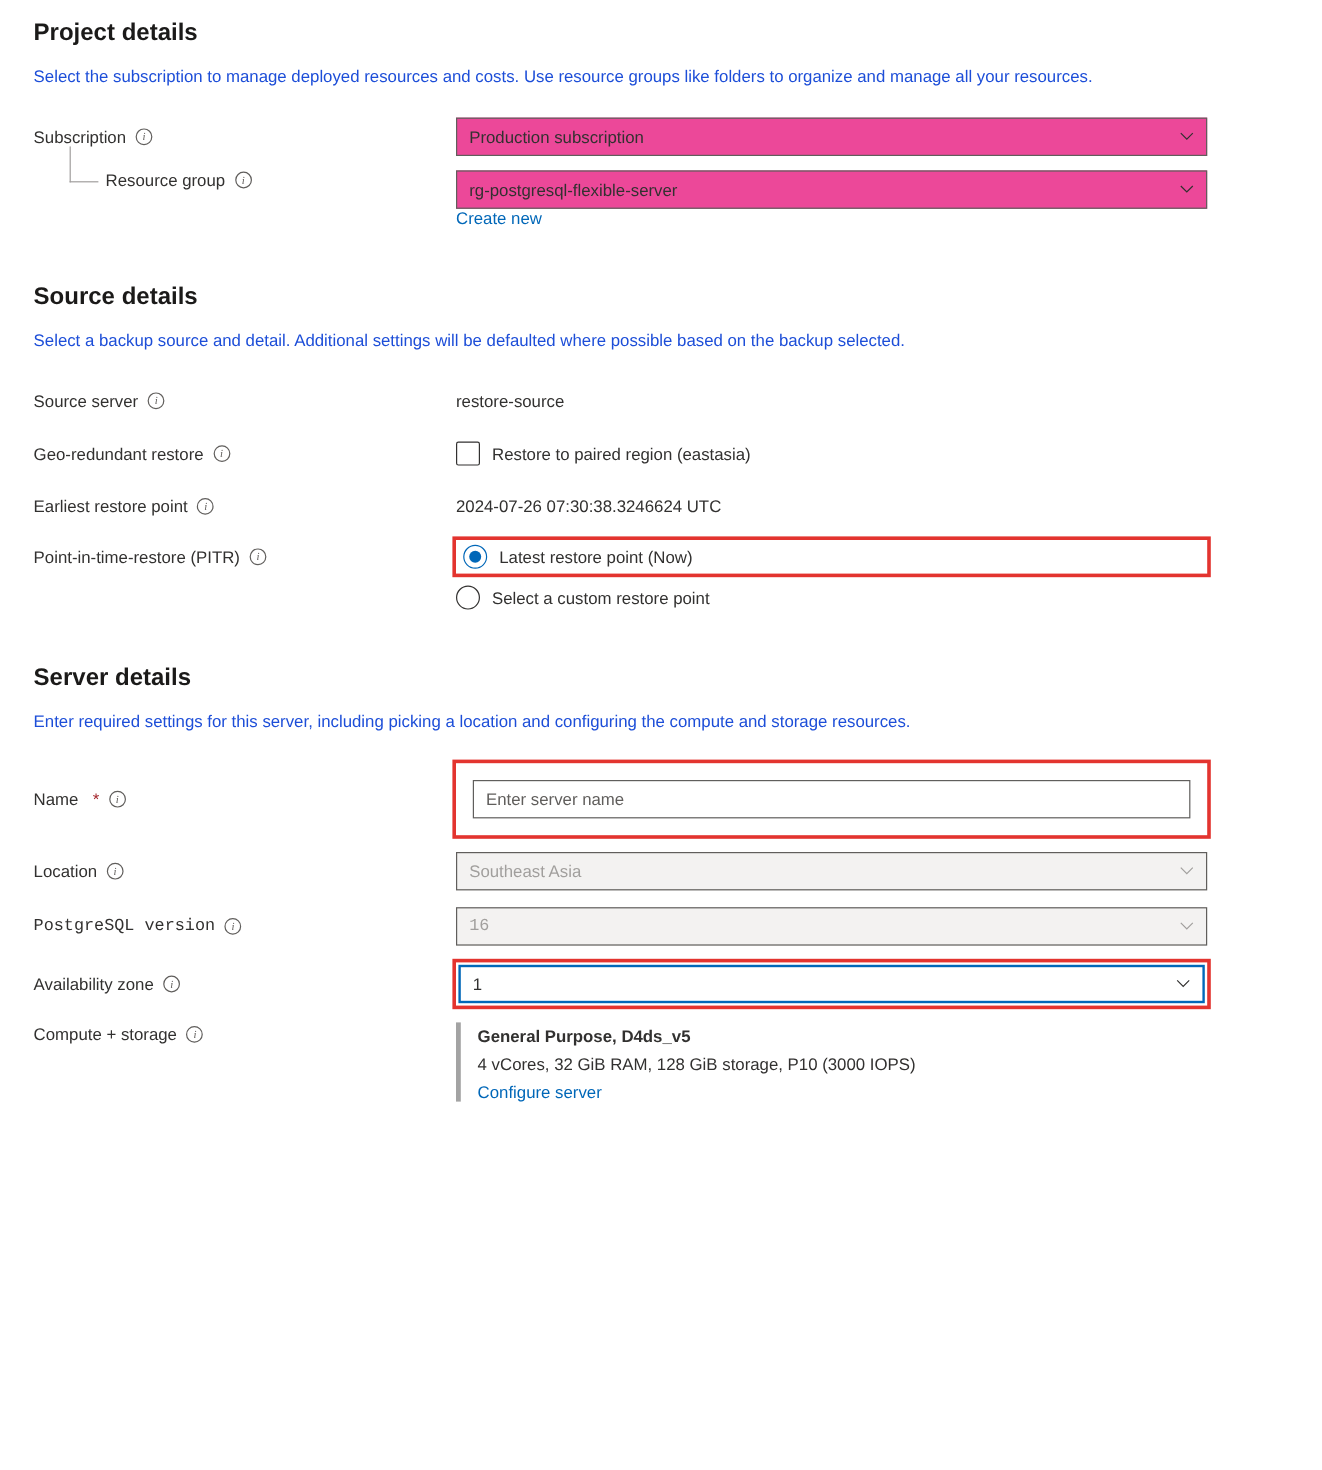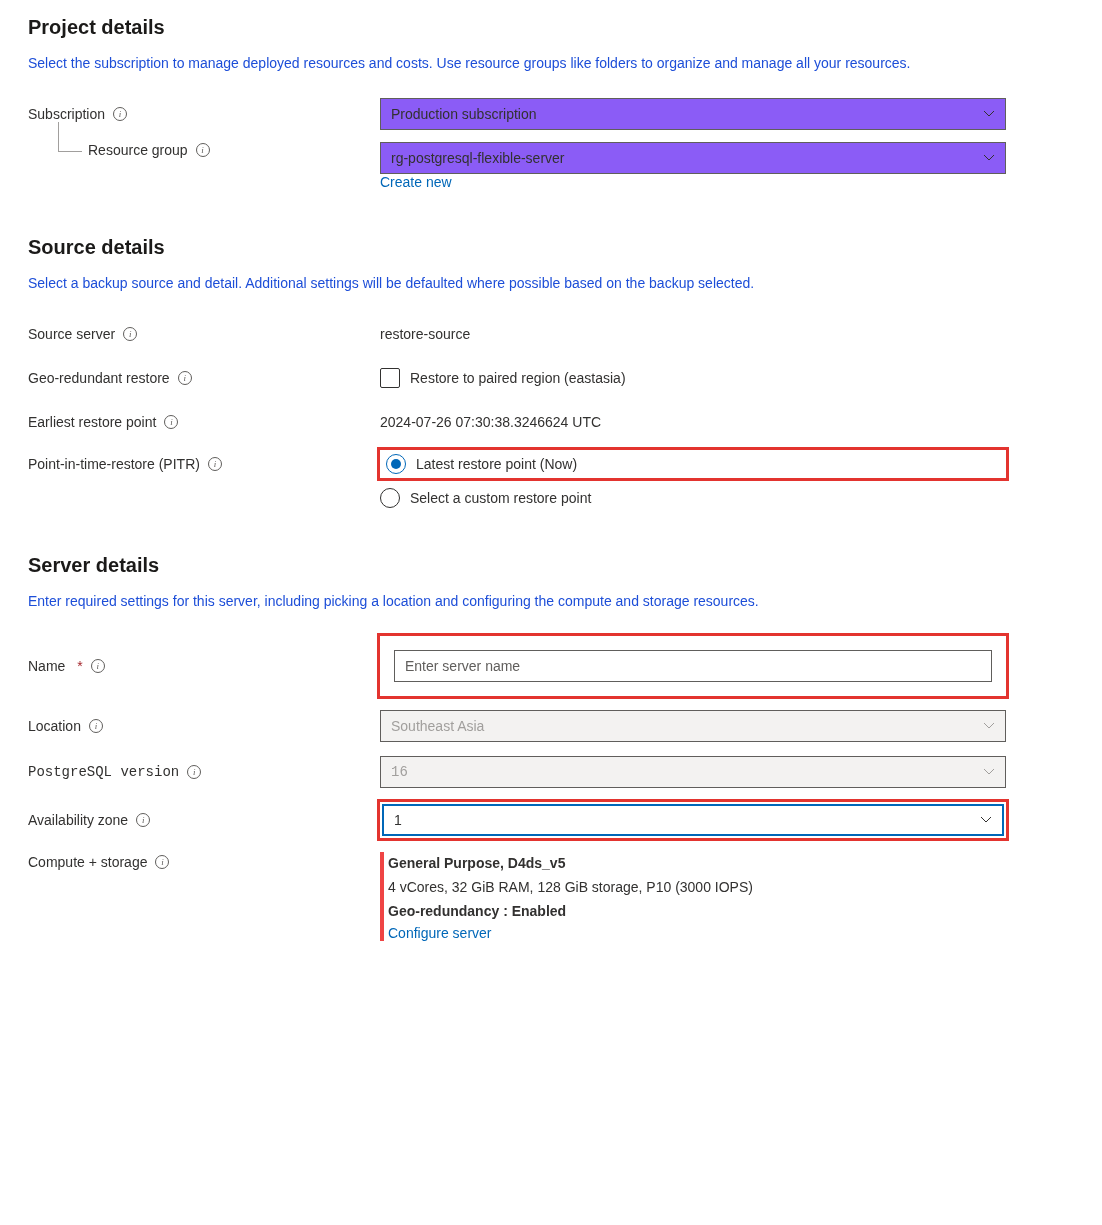--- a/index.html
+++ b/index.html
@@ -67,21 +67,21 @@
     font-style: italic;
     font-family: Georgia, serif;
     color: #605e5c;
     flex-shrink: 0;
   }
   .info-icon::before { content: "i"; }
   .dropdown {
     width: 100%;
     height: 32px;
     border: 1px solid #605e5c;
-    background: #8b5cf6;
+    background: #ec4899;
     padding: 0 30px 0 10px;
     display: flex;
     align-items: center;
     position: relative;
     cursor: pointer;
   }
   .dropdown.disabled {
     background: #f3f2f1;
     color: #a19f9d;
     cursor: default;
@@ -156,22 +156,22 @@
     height: 32px;
     border: 2px solid #0067b8;
     padding: 0 30px 0 10px;
     display: flex;
     align-items: center;
     position: relative;
     cursor: pointer;
     background:#fff;
   }
   .compute-block {
-    border-left: 4px solid #ef4444;
-    padding-left: 4px;
+    border-left: 4px solid #a3a3a3;
+    padding-left: 14px;
   }
   .compute-line { line-height: 1.7; }
   .required-asterisk { color: #a4262c; margin-left:4px;}
   .static-value { color:#323130; }
   .section-gap { height: 34px; }
 </style>
 </head>
 <body>
 
 <h3>Project details</h3>
@@ -341,17 +341,16 @@
 
 <div class="row" style="align-items:flex-start; margin-top:14px;">
   <div class="label-col" style="padding-top:2px;">
     <span>Compute + storage</span>
     <span class="info-icon"></span>
   </div>
   <div class="input-col">
     <div class="compute-block">
       <div class="compute-line"><strong>General Purpose, D4ds_v5</strong></div>
       <div class="compute-line">4 vCores, 32 GiB RAM, 128 GiB storage, P10 (3000 IOPS)</div>
-      <div class="compute-line"><strong>Geo-redundancy : Enabled</strong></div>
       <a class="link" style="margin-top:2px;">Configure server</a>
     </div>
   </div>
 </div>
 
 </body></html>

